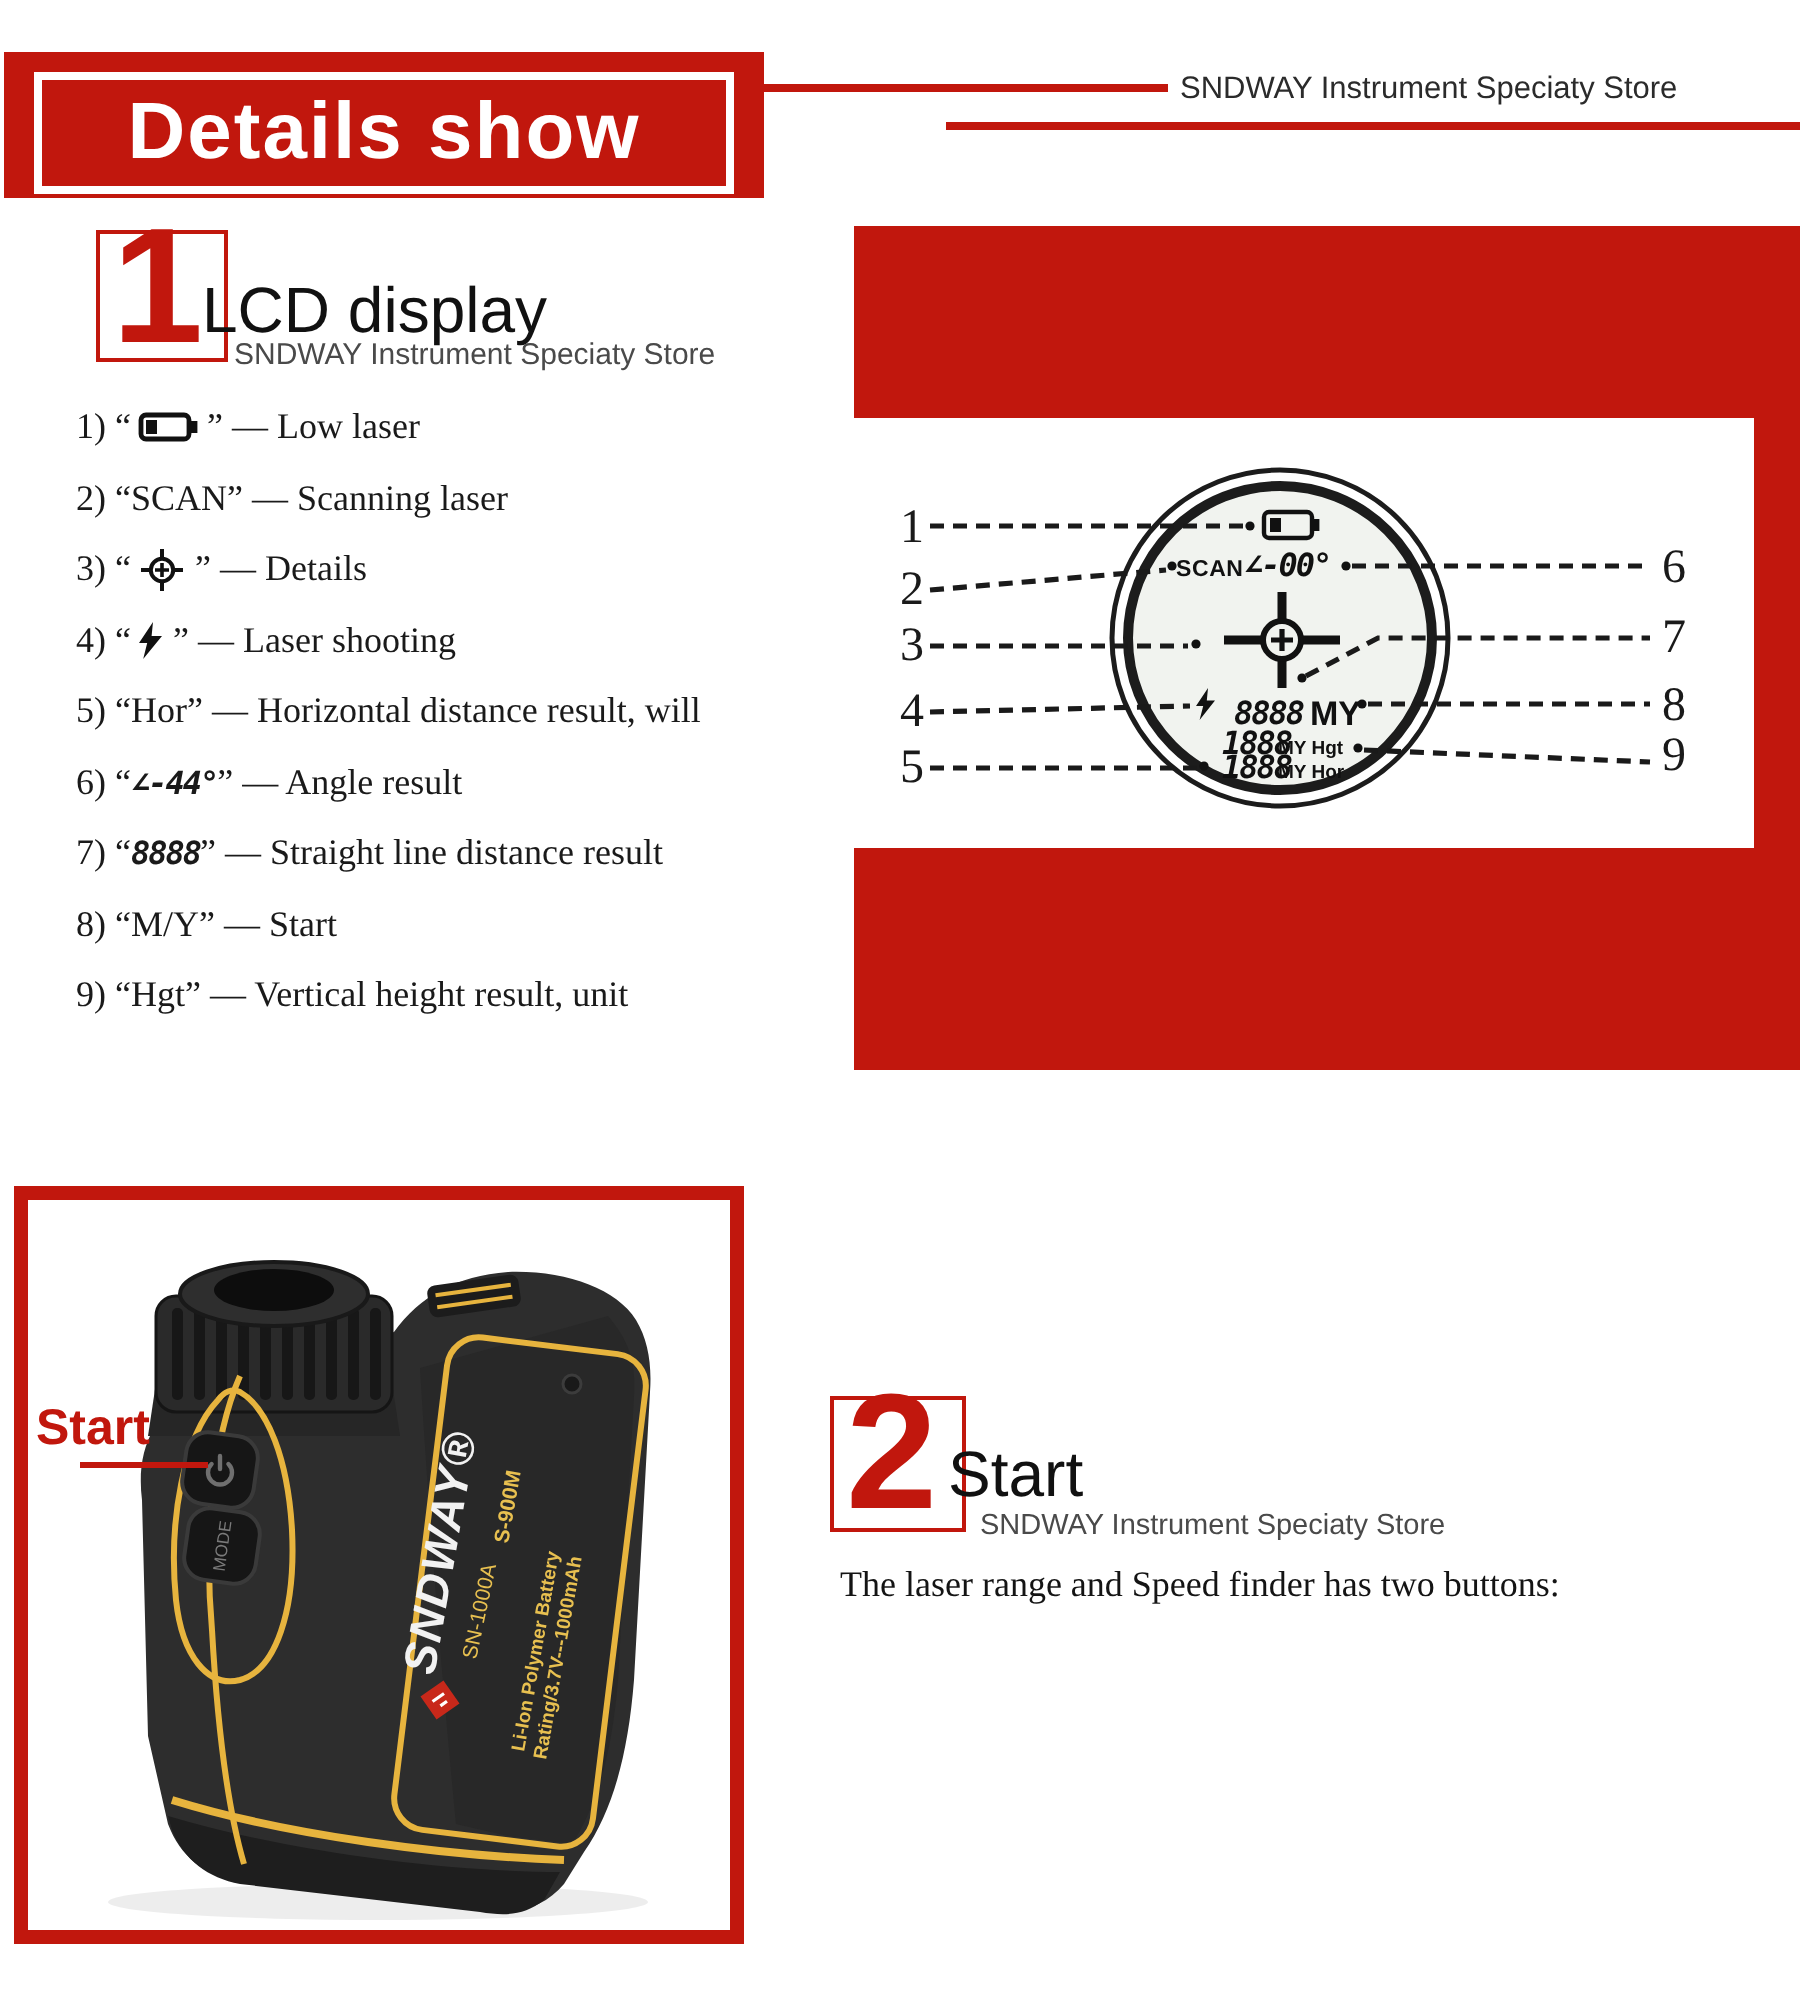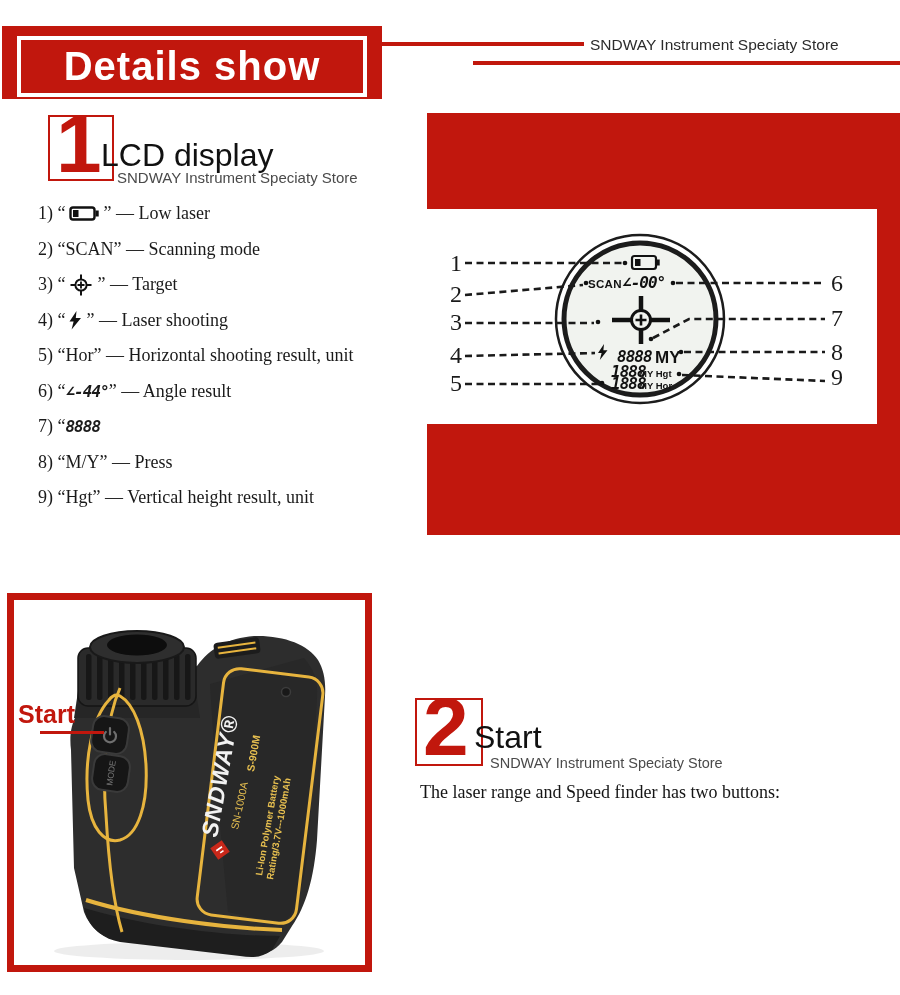--- a/index.html
+++ b/index.html
@@ -63,60 +63,61 @@
           <rect x="1.5" y="2.5" width="24" height="12" rx="2.5" fill="none" stroke="#111" stroke-width="2.4"></rect>
           <rect x="26.5" y="5.5" width="3.2" height="6" fill="#111"></rect>
           <rect x="4" y="5" width="5.5" height="7" fill="#111"></rect>
         </svg>
     </span>
     <span>” — Low laser</span>
   </div>
   <div class="row">
     <span>2) “ </span>
     <span>SCAN</span>
-    <span> ” — Scanning mode</span>
+    <span> ” — Scanning laser</span>
   </div>
   <div class="row">
     <span>3) “ </span>
     <span class="sym-ico">
       <svg width="24" height="24" viewBox="0 0 24 24">
           <path d="M12 1.5 V22.5 M1.5 12 H22.5" stroke="#111" stroke-width="2"></path>
           <circle cx="12" cy="12" r="5.6" fill="#fff" stroke="#111" stroke-width="2"></circle>
           <path d="M12 8.5 V15.5 M8.5 12 H15.5" stroke="#111" stroke-width="1.8"></path>
         </svg>
     </span>
-    <span> ” — Target</span>
+    <span> ” — Details</span>
   </div>
   <div class="row">
     <span>4) “ </span>
     <span class="sym-ico">
       <svg width="13" height="19" viewBox="0 0 13 19">
           <polygon points="7.5,0 0.5,10.5 4.6,10.5 2.6,18.5 12,7 6.8,7" fill="#111"></polygon>
         </svg>
     </span>
     <span> ” — Laser shooting</span>
   </div>
   <div class="row">
     <span>5) “ </span>
     <span>Hor</span>
-    <span> ” — Horizontal shooting result, unit</span>
+    <span> ” — Horizontal distance result, will</span>
   </div>
   <div class="row">
     <span>6) “ </span>
     <span class="seg">∠-44°</span>
     <span> ” — Angle result</span>
   </div>
   <div class="row">
     <span>7) “ </span>
     <span class="seg">8888</span>
+    <span> ” — Straight line distance result</span>
   </div>
   <div class="row">
     <span>8) “ </span>
     <span>M/Y</span>
-    <span> ” — Press</span>
+    <span> ” — Start</span>
   </div>
   <div class="row">
     <span>9) “ </span>
     <span>Hgt</span>
     <span> ” — Vertical height result, unit</span>
   </div>
 </div>
 
 <div class="abs lcd-panel">
   <div class="lcd-white">

